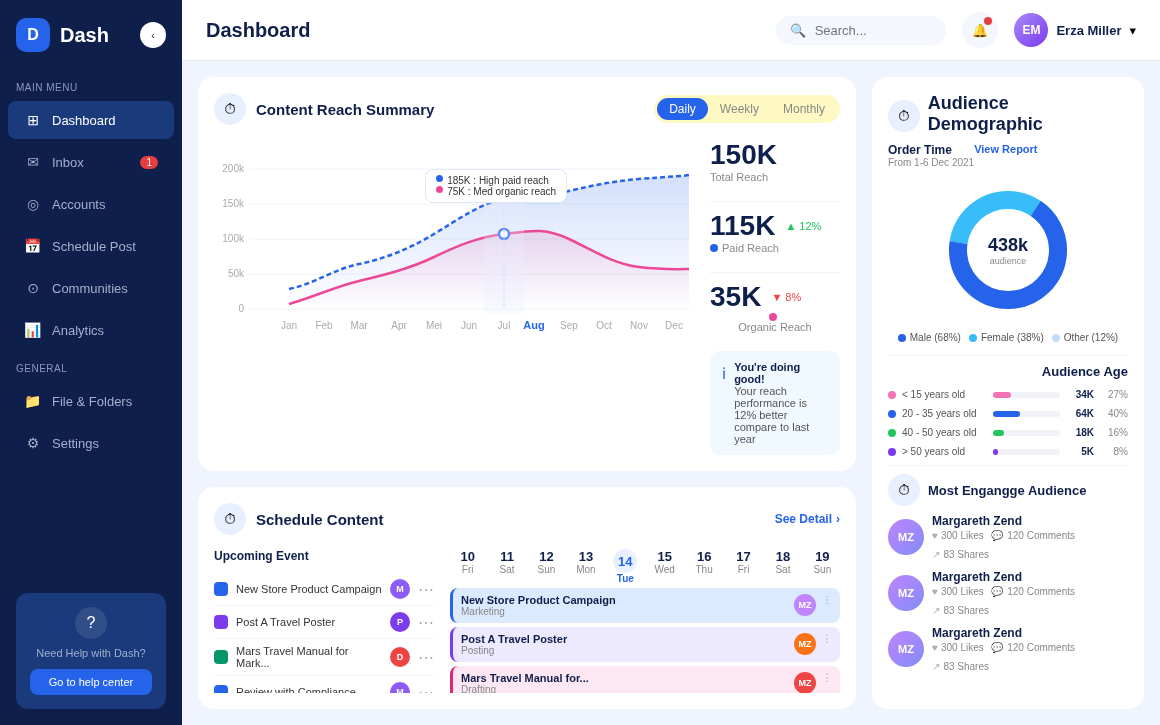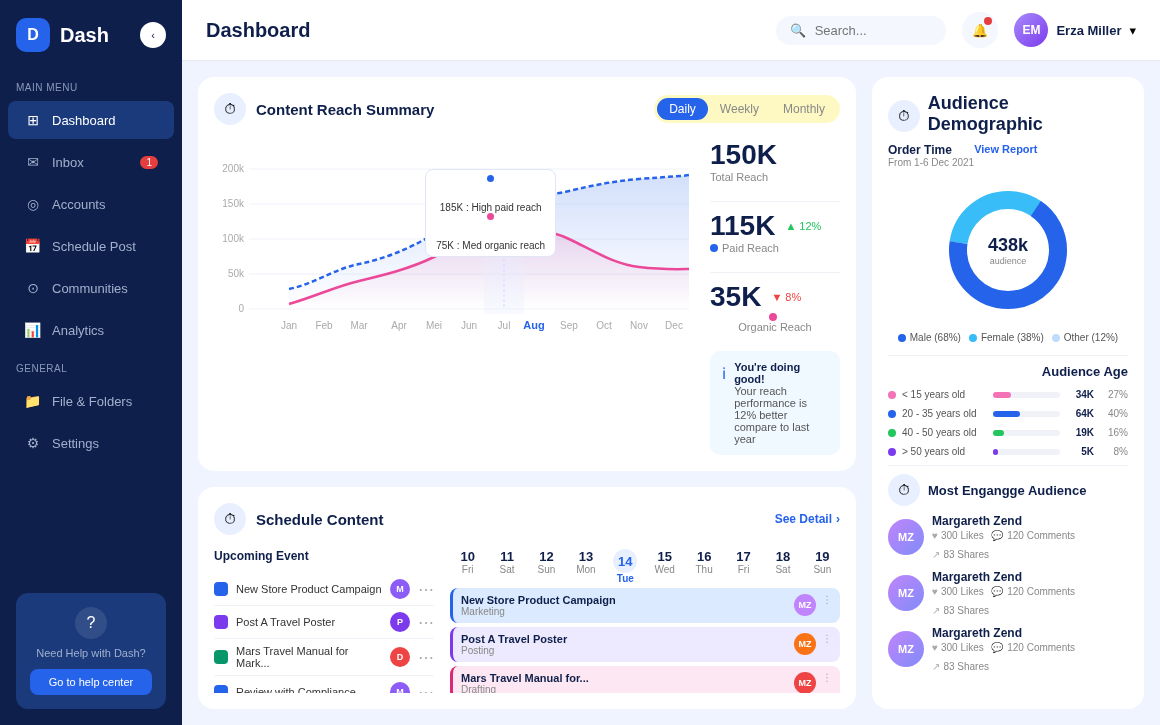--- a/index.html
+++ b/index.html
@@ -61,21 +61,21 @@
     .stat-change { font-size: 11px; margin-left: 4px; }
     .stat-change.up { color: #22c55e; }
     .stat-change.down { color: #ef4444; }
     .stat-dot { display: inline-block; width: 8px; height: 8px; border-radius: 50%; margin-right: 4px; }
     .good-msg { background: #f0f9ff; border-radius: 10px; padding: 10px 12px; font-size: 11px; color: #555; margin-top: 8px; display: flex; gap: 8px; align-items: flex-start; }
     .good-icon { color: #2563eb; font-size: 16px; margin-top: 1px; }
 
     
     .chart-svg { width: 100%; height: 100%; }
     .tooltip-box { background: #fff; border: 1px solid #e0e6f5; border-radius: 8px; padding: 5px 10px; position: absolute; font-size: 10px; color: #333; top: 30px; left: 44%; }
-    .tooltip-box div { display: flex; align-items: center; gap: 20px; flex-direction: column; }
+    .tooltip-box div { display: flex; gap: 4px; }
     .tt-dot { width: 7px; height: 7px; border-radius: 50%; display: inline-block; }
 
     
     .schedule-card { flex: 1; display: flex; flex-direction: column; overflow: hidden; }
     .schedule-inner { display: flex; gap: 16px; flex: 1; overflow: hidden; }
     .event-list { width: 220px; flex-shrink: 0; }
     .event-list-title { font-size: 12px; font-weight: 700; color: #0f1f4b; margin-bottom: 10px; }
     .event-item { display: flex; align-items: center; gap: 8px; padding: 6px 0; border-bottom: 1px solid #f0f2f8; }
     .event-color-dot { width: 14px; height: 14px; border-radius: 4px; flex-shrink: 0; }
     .event-name { font-size: 11px; color: #333; flex: 1; }
@@ -512,21 +512,21 @@
           </div>
         <span class="age-count">64K</span>
         <span class="age-pct">40%</span>
       </div>
       <div class="age-row">
         <span class="age-dot" style="background:#22c55e"></span>
         <span class="age-label">40 - 50 years old</span>
         <div class="age-bar-bg">
             <div class="age-bar-fill" style="width:16%;background:#22c55e"></div>
           </div>
-        <span class="age-count">19K</span>
+        <span class="age-count">18K</span>
         <span class="age-pct">16%</span>
       </div>
       <div class="age-row">
         <span class="age-dot" style="background:#7c3aed"></span>
         <span class="age-label">&gt; 50 years old</span>
         <div class="age-bar-bg">
             <div class="age-bar-fill" style="width:8%;background:#7c3aed"></div>
           </div>
         <span class="age-count">5K</span>
         <span class="age-pct">8%</span>

